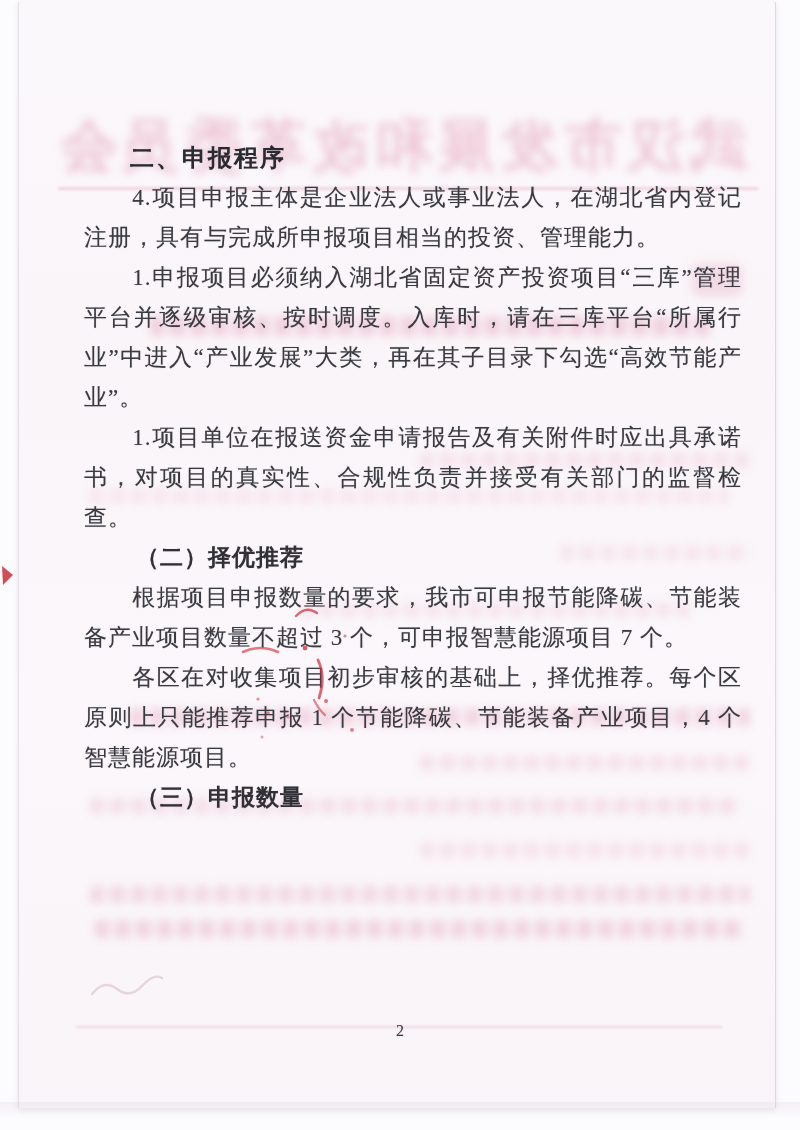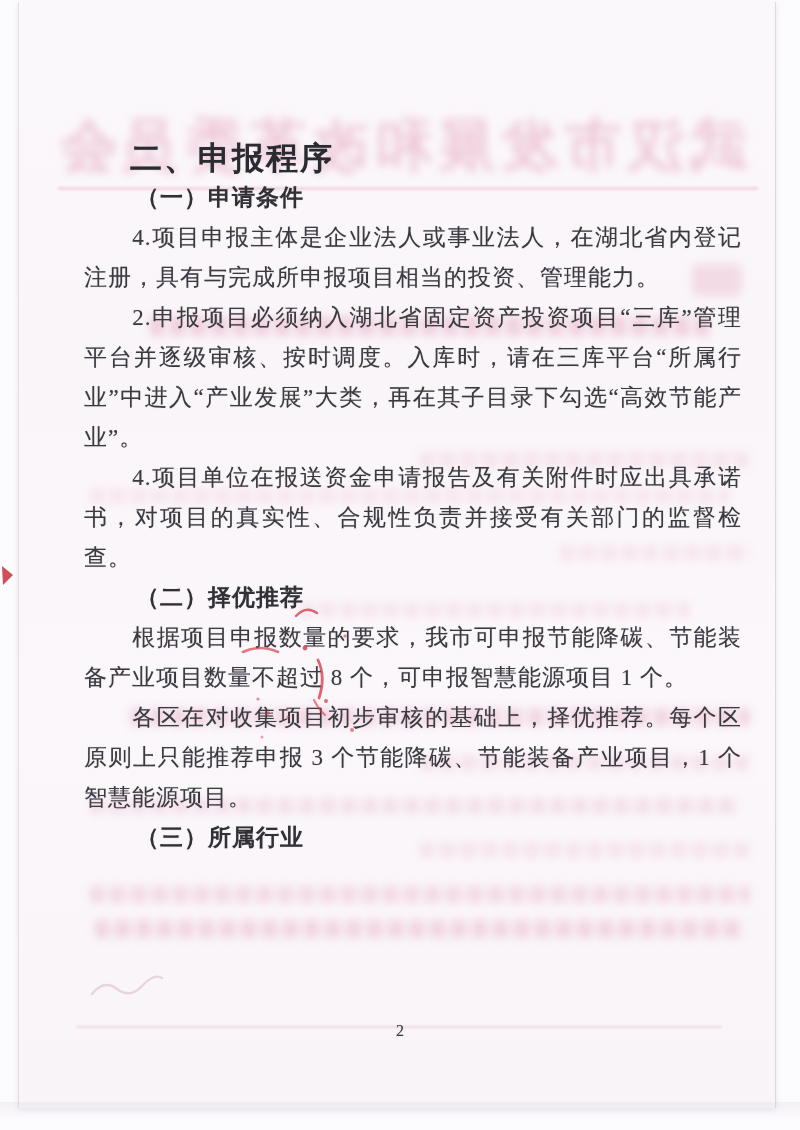--- a/index.html
+++ b/index.html
@@ -52,21 +52,21 @@
   
   .content {
     position:absolute; left:84px; top:138px; width:658px;
     color:#3a3a41;
     font-size:23px; line-height:40px; letter-spacing:1px;
     text-align:justify;
     text-shadow:0 0 1px rgba(70,68,80,.35);
   }
   .sec-title {
     font-family:"Liberation Sans", sans-serif;
-    font-weight:bold; font-size:32px; line-height:40px;
+    font-weight:bold; font-size:24px; line-height:40px;
     letter-spacing:2px; color:#2a2a31; margin-left:46px;
     text-align:left;
   }
   .sub-heading {
     font-weight:bold; font-size:23px; line-height:40px;
     color:#303036; margin-left:52px; text-align:left;
   }
   .para { text-indent:2.1em; }
   .page-number {
     position:absolute; left:0; top:1016px; width:800px; height:30px;
@@ -93,30 +93,29 @@
 <div class="bleed-strip" style="left:420px; top:755px; width:330px; opacity:.25;"></div>
 <div class="bleed-strip" style="left:90px;  top:798px; width:650px; opacity:.28;"></div>
 <div class="bleed-strip" style="left:420px; top:842px; width:330px; opacity:.22;"></div>
 <div class="bleed-strip" style="left:90px;  top:886px; width:660px; height:17px; opacity:.35;"></div>
 <div class="bleed-strip" style="left:95px;  top:920px; width:650px; height:18px; opacity:.40;"></div>
 <div class="bleed-rule footer"></div>
 
 <div class="content">
   <div class="sec-title">二、申报程序</div>
 
-  <div class="sub-heading">（一）申请条件</div>
   <p class="para">4.项目申报主体是企业法人或事业法人，在湖北省内登记注册，具有与完成所申报项目相当的投资、管理能力。</p>
-  <p class="para">2.申报项目必须纳入湖北省固定资产投资项目“三库”管理平台并逐级审核、按时调度。入库时，请在三库平台“所属行业”中进入“产业发展”大类，再在其子目录下勾选“高效节能产业”。</p>
-  <p class="para">4.项目单位在报送资金申请报告及有关附件时应出具承诺书，对项目的真实性、合规性负责并接受有关部门的监督检查。</p>
+  <p class="para">1.申报项目必须纳入湖北省固定资产投资项目“三库”管理平台并逐级审核、按时调度。入库时，请在三库平台“所属行业”中进入“产业发展”大类，再在其子目录下勾选“高效节能产业”。</p>
+  <p class="para">1.项目单位在报送资金申请报告及有关附件时应出具承诺书，对项目的真实性、合规性负责并接受有关部门的监督检查。</p>
 
   <div class="sub-heading">（二）择优推荐</div>
-  <p class="para">根据项目申报数量的要求，我市可申报节能降碳、节能装备产业项目数量不超过 8 个，可申报智慧能源项目 1 个。</p>
-  <p class="para">各区在对收集项目初步审核的基础上，择优推荐。每个区原则上只能推荐申报 3 个节能降碳、节能装备产业项目，1 个智慧能源项目。</p>
+  <p class="para">根据项目申报数量的要求，我市可申报节能降碳、节能装备产业项目数量不超过 3 个，可申报智慧能源项目 7 个。</p>
+  <p class="para">各区在对收集项目初步审核的基础上，择优推荐。每个区原则上只能推荐申报 1 个节能降碳、节能装备产业项目，4 个智慧能源项目。</p>
 
-  <div class="sub-heading">（三）所属行业</div>
+  <div class="sub-heading">（三）申报数量</div>
 </div>
 
 <div class="page-number">2</div>
 
 <svg class="marks" viewBox="0 0 800 1130" xmlns="http://www.w3.org/2000/svg">
 
   <path d="M2,566 L13,575 L3,585 Z" fill="#c5303a" opacity="0.85"></path>
 
   <path d="M296,616 q10,-11 21,-3" stroke="#d23644" stroke-width="2.4" fill="none" opacity="0.75" stroke-linecap="round"></path>
   <path d="M243,652 q17,-8 35,0" stroke="#d23644" stroke-width="2.6" fill="none" opacity="0.65" stroke-linecap="round"></path>

